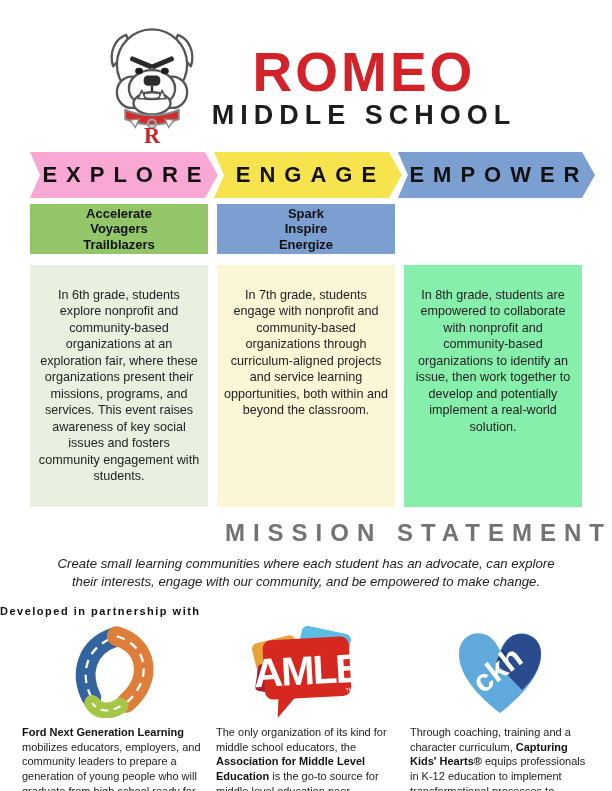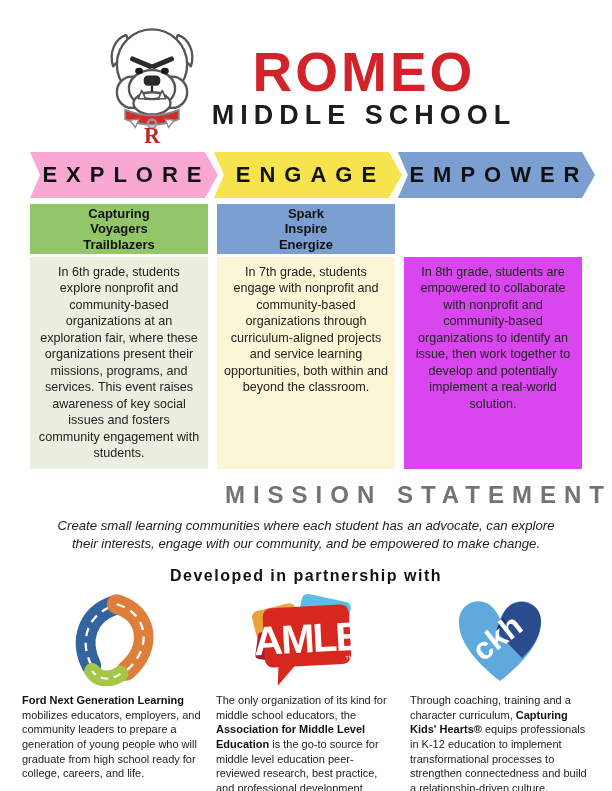--- a/index.html
+++ b/index.html
@@ -24,27 +24,27 @@
            clip-path:polygon(0 0, calc(100% - 13px) 0, 100% 50%, calc(100% - 13px) 100%, 0 100%, 10px 50%); }
   .arrow span { font-size:22px; font-weight:600; letter-spacing:9px; color:#111; margin-left:-4px; text-indent:9px; }
 
   
   .heads { margin-top:6px; }
   .headbox { height:50px; display:flex; flex-direction:column; align-items:center; justify-content:center; }
   .headbox div { font-size:13px; font-weight:700; line-height:1.2; color:#111; }
 
   
   .bodies { margin-top:3px; }
-  .bodybox { min-height:194px; padding:7px 7px; }
+  .bodybox { min-height:194px; padding:22px 7px;margin-top:8px; }
   .bodybox p { font-size:12.6px; line-height:1.31; text-align:center; color:#222; }
 
   
   .mission-title { text-align:right; margin-top:12px; font-size:24px; font-weight:700; letter-spacing:8px; color:#737373; }
   .mission-text { max-width:520px; margin:8px auto 0; text-align:center; font-style:italic; font-size:13.2px; line-height:1.35; color:#222; font-weight:500; }
-  .partner-heading { text-align:center; margin-top:15px; font-size:16px; font-weight:700; letter-spacing:1.5px; color:#111; }
+  .partner-heading { text-align:left; margin-top:15px; font-size:11px; font-weight:700; letter-spacing:1.5px; color:#111; }
 
   
   .partners { margin-top:6px; column-gap:14px; margin-left:22px; margin-right:22px; }
   .partner { display:flex; flex-direction:column; align-items:center; }
   .plogo { height:96px; display:flex; align-items:center; justify-content:center; }
   .partner p { font-size:11px; line-height:1.32; text-align:left; color:#222; margin-top:6px; }
   .partner p b { font-weight:700; color:#111; }
 </style>
 </head>
 <body>
@@ -97,39 +97,39 @@
     <div class="arrow" style="background:#f6e34e">
       <span>ENGAGE</span>
     </div>
     <div class="arrow" style="background:#7c9fd1">
       <span>EMPOWER</span>
     </div>
   </div>
 
   <div class="grid3 heads">
     <div class="headbox" style="background:#92c668">
-      <div>Capturing</div>
+      <div>Accelerate</div>
       <div>Voyagers</div>
       <div>Trailblazers</div>
     </div>
     <div class="headbox" style="background:#7c9fd1">
       <div>Spark</div>
       <div>Inspire</div>
       <div>Energize</div>
     </div>
   </div>
 
   <div class="grid3 bodies">
     <div class="bodybox" style="background:#e9f0df">
       <p>In 6th grade, students explore nonprofit and community-based organizations at an exploration fair, where these organizations present their missions, programs, and services. This event raises awareness of key social issues and fosters community engagement with students.</p>
     </div>
     <div class="bodybox" style="background:#fbf6d5">
       <p>In 7th grade, students engage with nonprofit and community-based organizations through curriculum-aligned projects and service learning opportunities, both within and beyond the classroom.</p>
     </div>
-    <div class="bodybox" style="background:#d946ef">
+    <div class="bodybox" style="background:#86efac">
       <p>In 8th grade, students are empowered to collaborate with nonprofit and community-based organizations to identify an issue, then work together to develop and potentially implement a real-world solution.</p>
     </div>
   </div>
 
   <div class="mission-title">MISSION STATEMENT</div>
   <p class="mission-text">Create small learning communities where each student has an advocate, can explore their interests, engage with our community, and be empowered to make change.</p>
 
   <div class="partner-heading">Developed in partnership with</div>
 
   <div class="grid3 partners">

